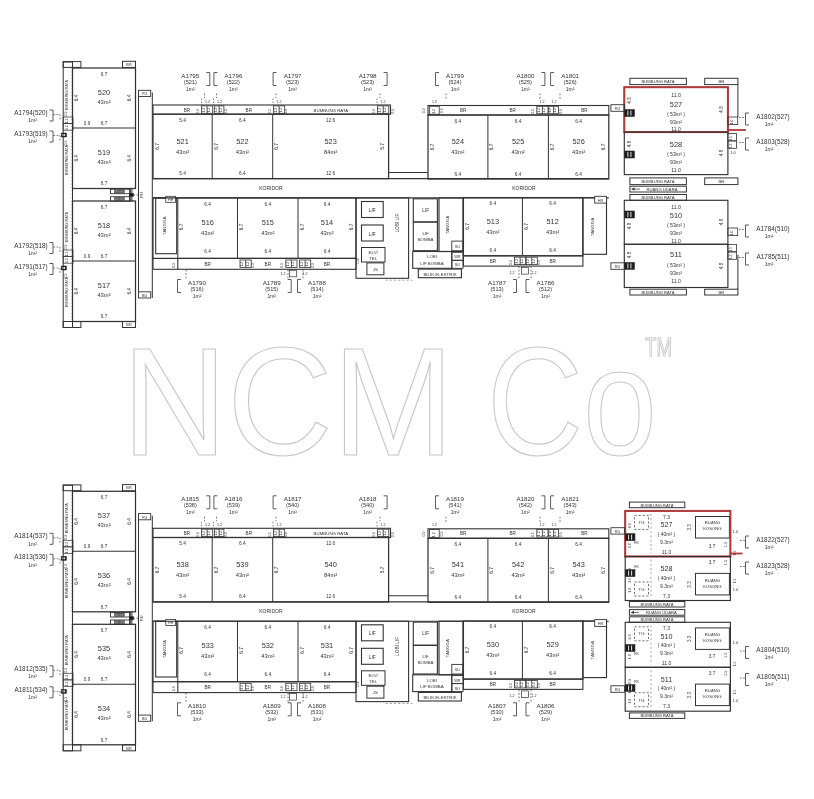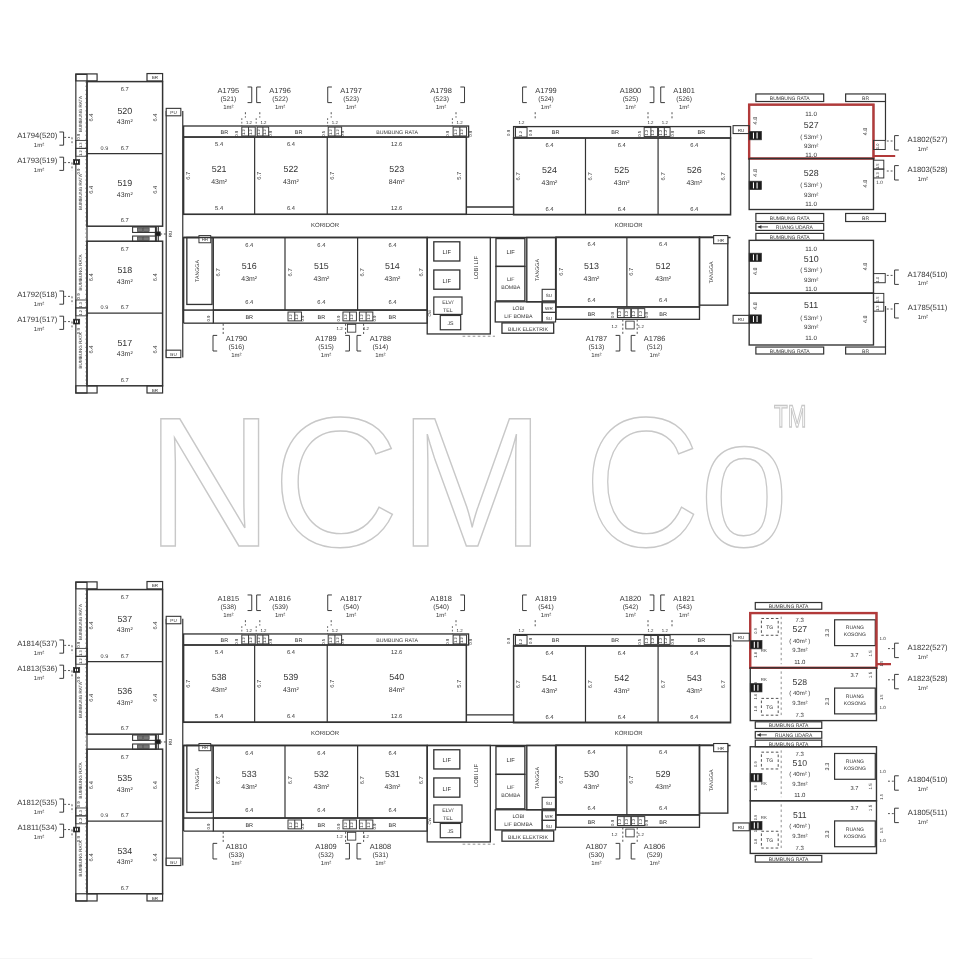--- a/index.html
+++ b/index.html
@@ -1,16 +1,16 @@
 <!DOCTYPE html>
 <html><head>
 <meta charset="utf-8">
 <style>
   html,body { margin:0; padding:0; background:#ffffff; }
-  #plan { position:relative; width:677px; height:799px; background:#e5e5e5;
+  #plan { position:relative; width:677px; height:799px; background:#14b8a6;
           font-family:"Liberation Sans", sans-serif; }
   svg text { font-family:"Liberation Sans", sans-serif; }
 </style>
 </head>
 <body>
 
 <div id="plan">
 <svg width="814" height="799" viewBox="0 0 814 799" xmlns="http://www.w3.org/2000/svg">
 
 <rect x="0" y="0" width="814" height="799" fill="#ffffff"></rect>

